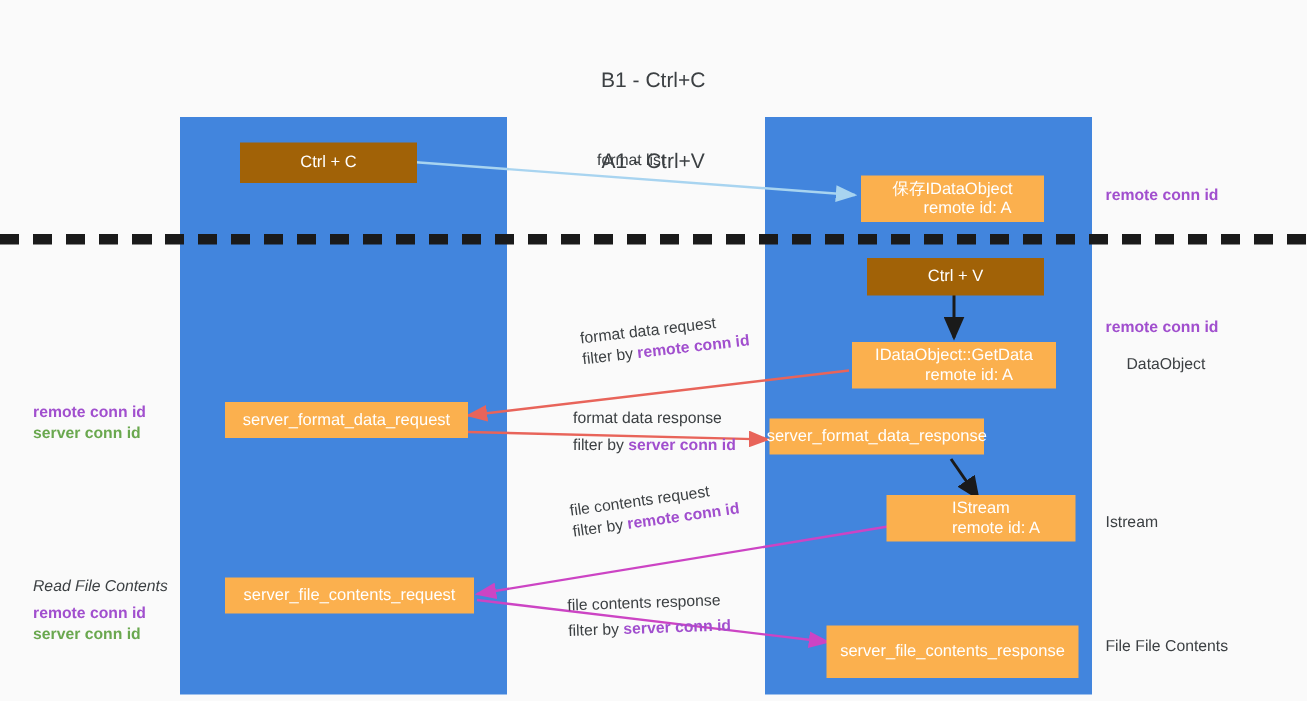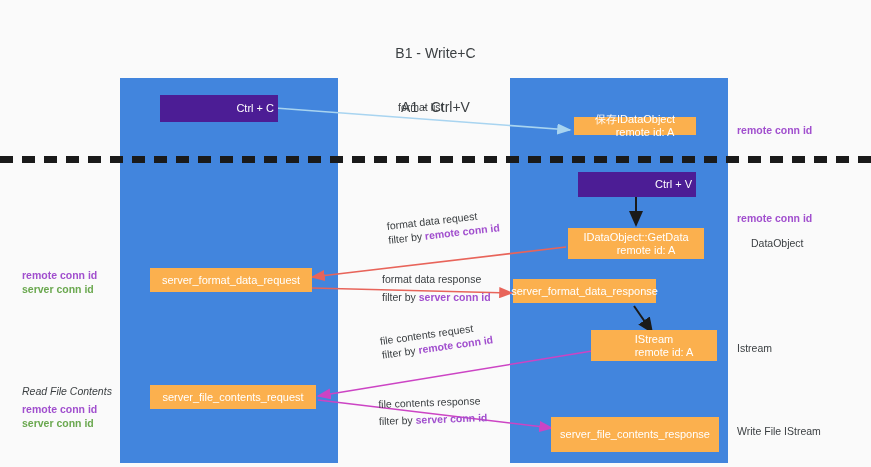--- a/index.html
+++ b/index.html
@@ -56,21 +56,21 @@
     display: flex;
     flex-direction: column;
     align-items: center;
     justify-content: center;
     text-align: center;
     color: #ffffff;
     font-size: 11px;
     line-height: 13px;
     padding: 2px 4px;
   }
-  .node.green { background: #4c1d95; align-items: flex-end; }
+  .node.green { background: #a16207; }
   .node.orange { background: #fbb04e; }
   .node .sub { font-size: 11px; line-height: 13px; margin-left: 20px; }
   .edge-label {
     position: absolute;
     font-size: 10.5px;
     line-height: 14px;
     color: #3c4043;
     white-space: nowrap;
     transform-origin: left top;
   }
@@ -99,21 +99,21 @@
     background: repeating-linear-gradient(to right,
       #1a1a1a 0px, #1a1a1a 13px, rgba(0,0,0,0) 13px, rgba(0,0,0,0) 22px);
   }
 </style>
 </head>
 <body>
 
 <div id="canvas">
 
   <div class="title">
-    <div>B1 - Write+C</div>
+    <div>B1 - Ctrl+C</div>
     <div>A1 - Ctrl+V</div>
   </div>
 
   <div class="lane-head" style="left:150px; top:48px; width:130px;">
     <div>B1</div>
     <div>connection</div>
   </div>
   <div class="lane-head" style="left:555px; top:48px; width:130px;">
     <div>A1</div>
     <div>remote</div>
@@ -150,21 +150,21 @@
 
     <line x1="592" y1="351" x2="318" y2="396" stroke="#cc44c4" stroke-width="1.6" marker-end="url(#ah-magenta)"></line>
 
     <line x1="318" y1="400" x2="552" y2="428" stroke="#cc44c4" stroke-width="1.6" marker-end="url(#ah-magenta)"></line>
   </svg>
 
   <div class="node green" style="left:160px; top:95px; width:118px; height:27px;">
     <div>Ctrl + C</div>
   </div>
 
-  <div class="node orange" style="left:574px; top:117px; width:122px; height:18px;">
+  <div class="node orange" style="left:574px; top:117px; width:122px; height:31px;">
     <div>保存IDataObject</div>
     <div class="sub">remote id: A</div>
   </div>
 
   <div class="node green" style="left:578px; top:172px; width:118px; height:25px;">
     <div>Ctrl + V</div>
   </div>
 
   <div class="node orange" style="left:568px; top:228px; width:136px; height:31px;">
     <div>IDataObject::GetData</div>
@@ -221,21 +221,21 @@
     <div>file contents response</div>
     <div style="margin-top:3px;">
       <span>filter by </span><span class="kw-remote">server conn id</span>
     </div>
   </div>
 
   <div class="side-label kw-remote-b" style="left:737px; top:123px;">remote conn id</div>
   <div class="side-label kw-remote-b" style="left:737px; top:211px;">remote conn id</div>
   <div class="side-label" style="left:751px; top:236px;">DataObject</div>
   <div class="side-label" style="left:737px; top:341px;">Istream</div>
-  <div class="side-label" style="left:737px; top:424px;">Write File IStream</div>
+  <div class="side-label" style="left:737px; top:424px;">File File Contents</div>
 
   <div class="stack" style="left:22px; top:268px;">
     <div class="kw-remote">remote conn id</div>
     <div class="kw-server">server conn id</div>
   </div>
 
   <div class="side-label" style="left:22px; top:384px;font-style:italic;">Read File Contents</div>
   <div class="stack" style="left:22px; top:402px;">
     <div class="kw-remote">remote conn id</div>
     <div class="kw-server">server conn id</div>

